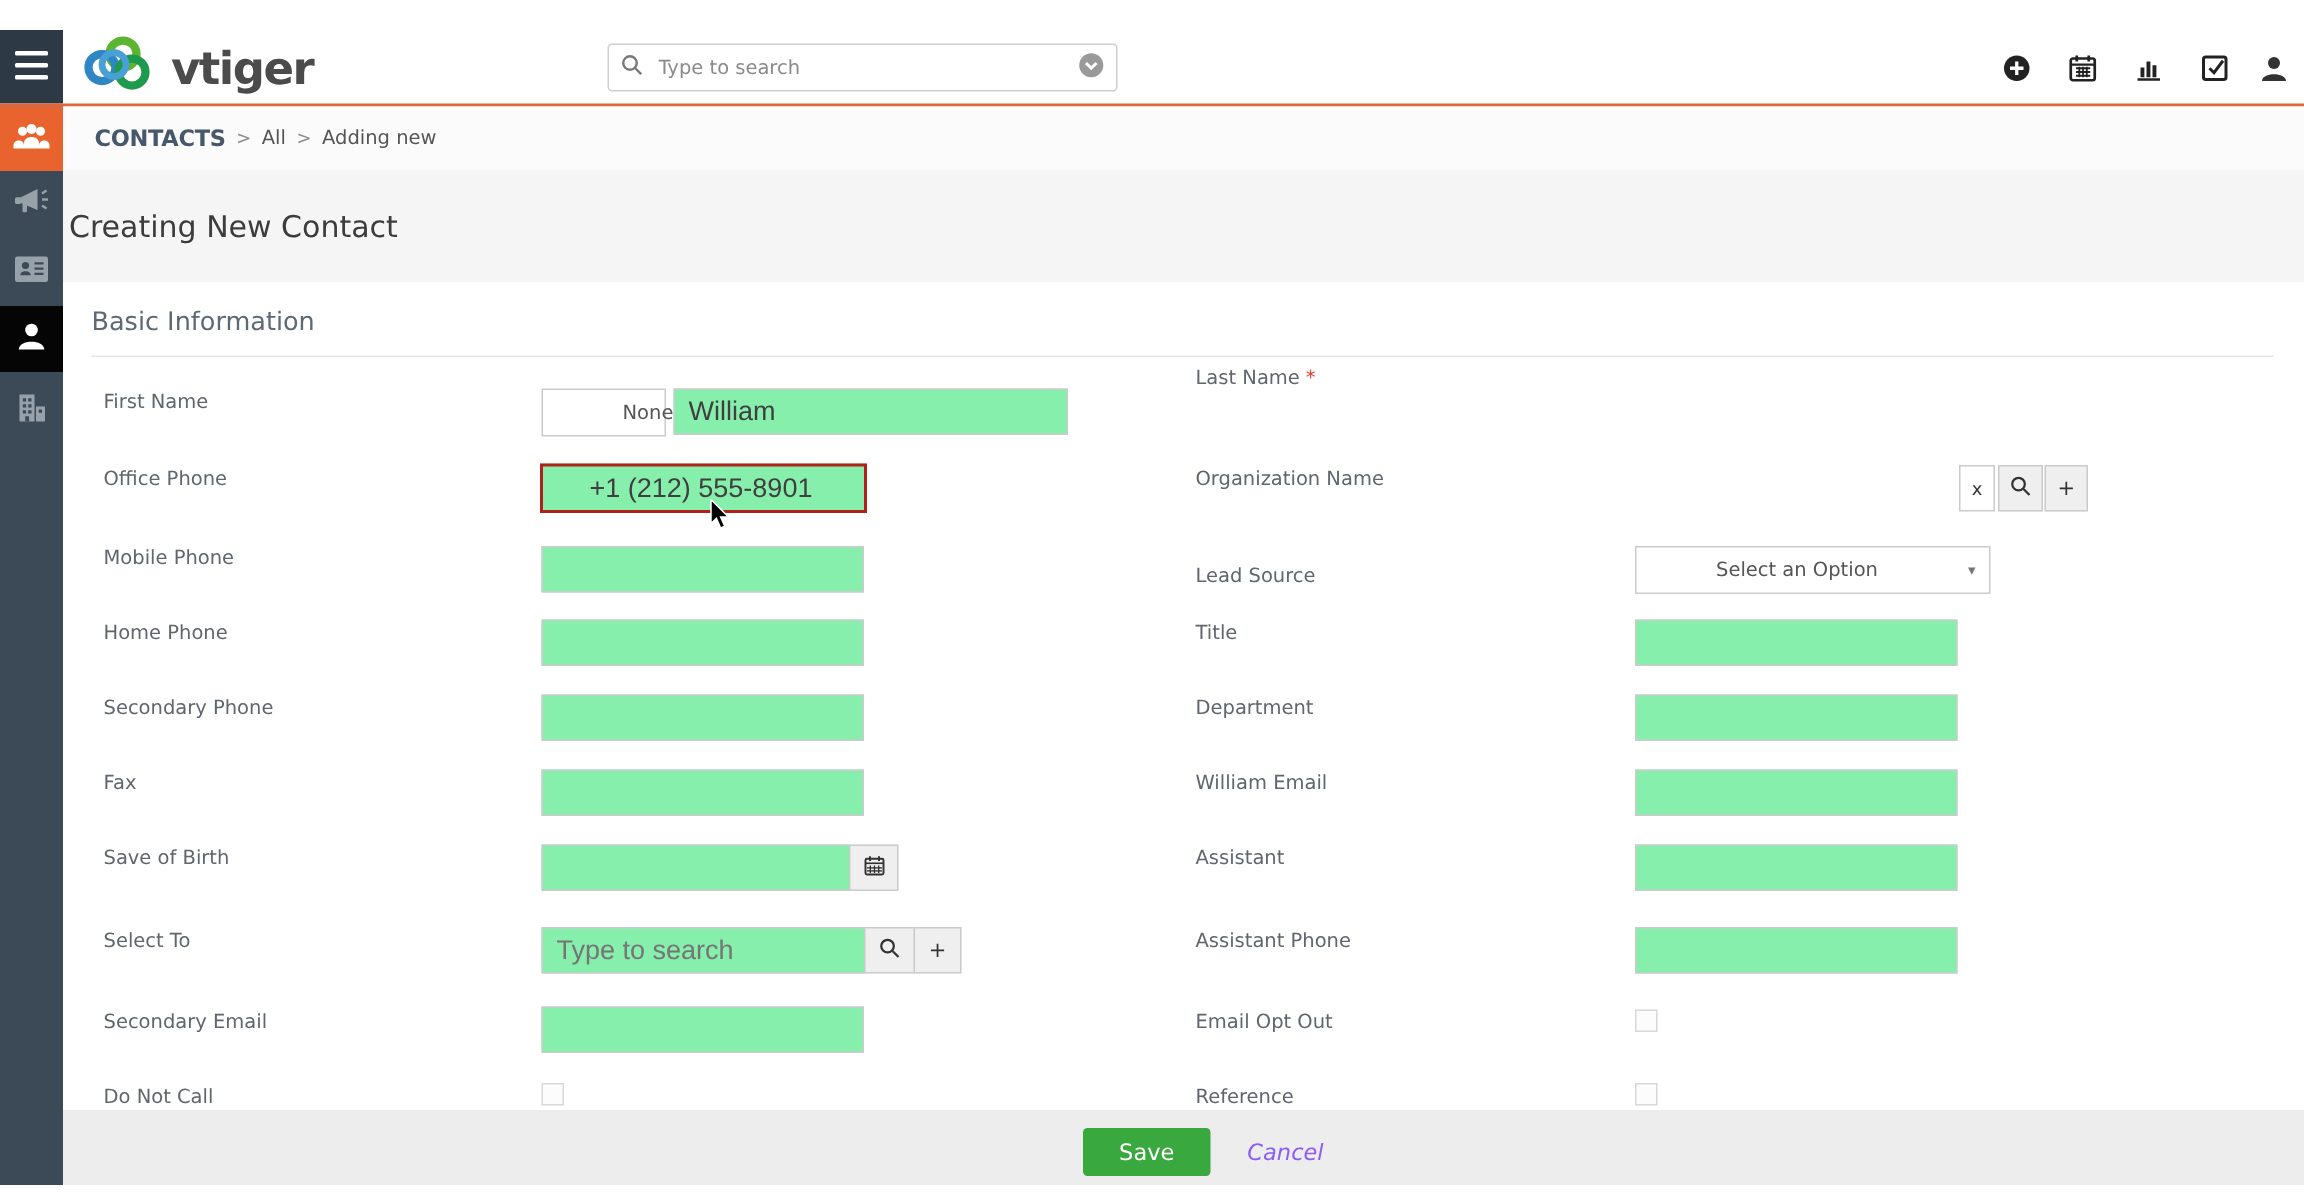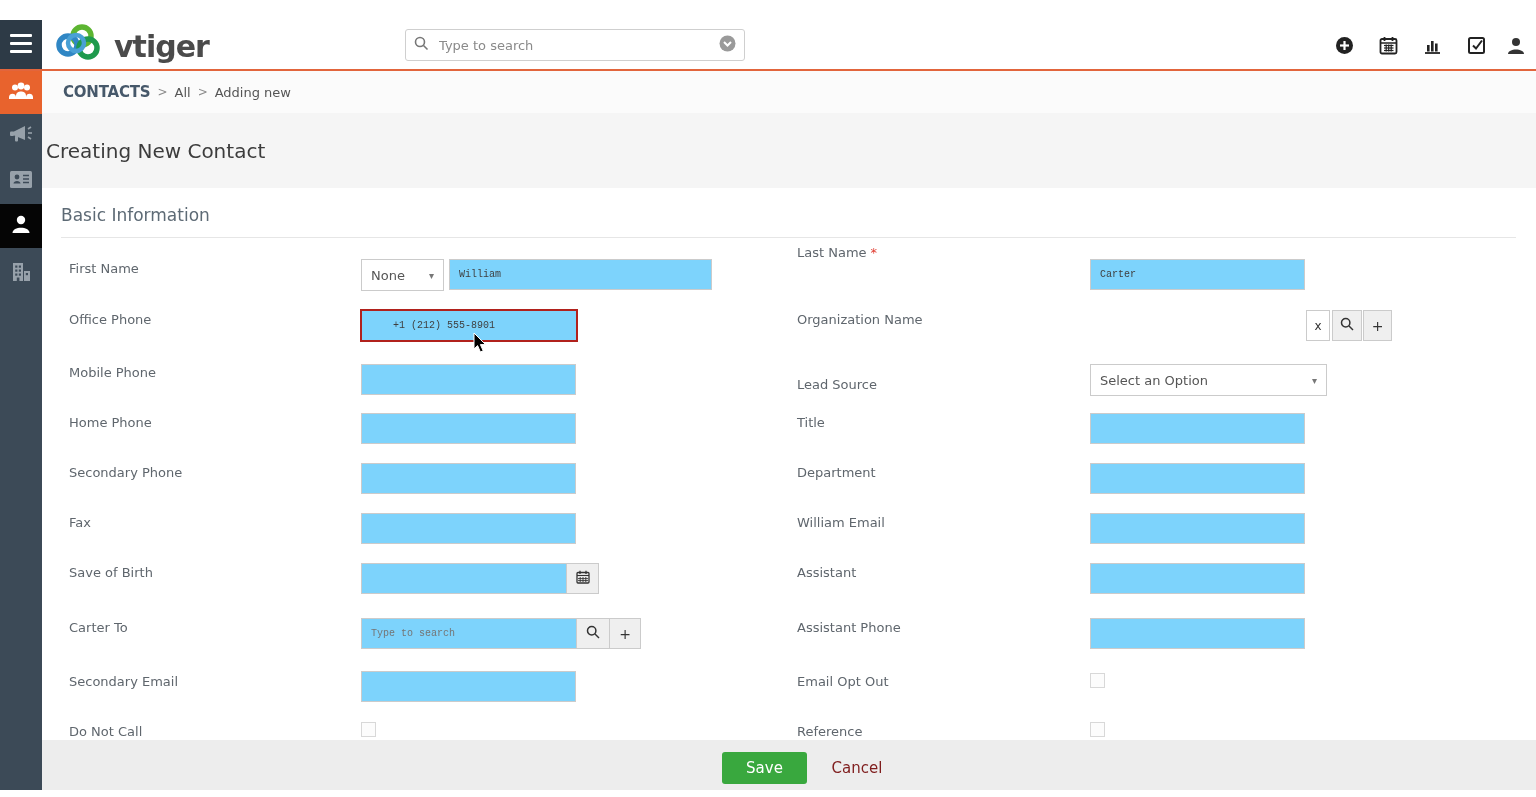--- a/index.html
+++ b/index.html
@@ -34,39 +34,39 @@
   .crumb-module{font-size:15px;font-weight:bold;color:#46586a;margin-left:21px;letter-spacing:-0.2px;}
   .crumb-sep{font-size:12px;color:#8b8b8b;margin:0 7px;}
   .crumb-item{font-size:13px;color:#555;cursor:pointer;}
   .title-band{left:42px;top:113px;width:1494px;height:75px;background:#f5f5f5;}
   .page-title{position:absolute;left:4px;top:26px;font-size:20px;color:#3c3c3c;}
   .content{left:42px;top:188px;width:1494px;height:552px;background:#ffffff;}
   .section-title{position:absolute;left:19px;top:17px;font-size:17px;color:#5d6a75;}
   .section-rule{position:absolute;left:19px;top:49px;width:1455px;height:1px;background:#e6e6e6;}
   
   .lbl{position:absolute;font-size:13px;color:#5f666d;}
-  .inp{position:absolute;border:1px solid #cbcbcb;background:#7dd3fc;font-size:10px;color:#3f3f3f;
-    padding:0 9px;box-sizing:border-box;height:31px;font-family:Liberation Mono, monospace;outline:none;}
+  .inp{position:absolute;border:1px solid #cbcbcb;background:#86efac;font-size:18px;color:#3f3f3f;
+    padding:0 9px;box-sizing:border-box;height:31px;font-family:Liberation Sans, sans-serif;outline:none;}
   .inp.hl{border:2px solid #b1211c;height:33px;padding-left:31px;}
   .sel{position:absolute;border:1px solid #cbcbcb;background:#fff;box-sizing:border-box;height:32px;
     display:flex;align-items:center;justify-content:space-between;padding:0 9px;cursor:pointer;}
-  .sel .sel-txt{font-size:13px;color:#555;}
+  .sel .sel-txt{font-size:13px;color:#555;margin-left:44px;}
   .sel .caret{font-size:10px;color:#777;}
   .sqbtn{position:absolute;border:1px solid #cbcbcb;background:#efefef;box-sizing:border-box;
     display:flex;align-items:center;justify-content:center;cursor:pointer;font-family:inherit;
     font-size:14px;color:#333;padding:0;}
   .sqbtn.white{background:#fff;}
   .chk{position:absolute;width:15px;height:15px;-webkit-appearance:none;appearance:none;
     border:1px solid #d8d8d8;background:#fcfcfc;margin:0;cursor:pointer;}
   
   .footer{left:42px;top:740px;width:1494px;height:50px;background:#ededed;}
   .save-btn{position:absolute;left:680px;top:12px;width:85px;height:32px;background:#39a83e;border:none;
     border-radius:3px;color:#fff;font-size:15px;font-family:inherit;cursor:pointer;}
   .cancel-btn{position:absolute;left:780px;top:12px;width:70px;height:32px;background:transparent;border:none;
-    color:#7f1d1d;font-size:15px;font-family:inherit;cursor:pointer;}
+    color:#8b5cf6;font-size:15px;font-family:inherit;cursor:pointer;font-style:italic;}
   .bottom-strip{left:0;top:790px;width:1536px;height:7px;background:#ffffff;}
   .req{color:#e03c31;margin-left:4px;font-size:13px;}
   .cursor{left:473px;top:333px;width:16px;height:22px;pointer-events:none;z-index:50;}
 </style>
 </head>
 <body>
 
 <div class="abs header"></div>
 
 <div class="abs hamburger">
@@ -261,21 +261,21 @@
           <line x1="1" y1="5.5" x2="13" y2="5.5" stroke="#333" stroke-width="1.1"></line>
           <line x1="4.2" y1="7" x2="4.2" y2="12" stroke="#333" stroke-width="0.9"></line>
           <line x1="7" y1="7" x2="7" y2="12" stroke="#333" stroke-width="0.9"></line>
           <line x1="9.8" y1="7" x2="9.8" y2="12" stroke="#333" stroke-width="0.9"></line>
           <line x1="2" y1="8.6" x2="12" y2="8.6" stroke="#333" stroke-width="0.9"></line>
           <line x1="2" y1="10.6" x2="12" y2="10.6" stroke="#333" stroke-width="0.9"></line>
         </svg>
     </span>
   </button>
 
-  <div class="lbl" style="left:27px;top:432px">Carter To</div>
+  <div class="lbl" style="left:27px;top:432px">Select To</div>
   <input class="inp" style="left: 319px; top: 430px; width: 216px;" placeholder="Type to search">
   <button class="sqbtn" style="left:534px;top:430px;width:34px;height:31px">
     <span>
       <svg width="14" height="14" viewBox="0 0 14 14">
           <circle cx="5.7" cy="5.7" r="4.2" fill="none" stroke="#333" stroke-width="1.5"></circle>
           <line x1="9" y1="9" x2="13" y2="13" stroke="#333" stroke-width="1.5"></line>
         </svg>
     </span>
   </button>
   <button class="sqbtn" style="left:567px;top:430px;width:32px;height:31px">
@@ -284,21 +284,20 @@
 
   <div class="lbl" style="left:27px;top:486px">Secondary Email</div>
   <input class="inp" style="left: 319px; top: 483px; width: 215px;">
 
   <div class="lbl" style="left:27px;top:536px">Do Not Call</div>
   <input type="checkbox" class="chk" style="left: 319px; top: 534px;">
 
   <div class="lbl" style="left:755px;top:57px">
     <span>Last Name</span><span class="req">*</span>
   </div>
-  <input class="inp" style="left: 1048px; top: 71px; width: 215px;" value="Carter">
 
   <div class="lbl" style="left:755px;top:124px">Organization Name</div>
   <button class="sqbtn white" style="left:1264px;top:122px;width:24px;height:31px;font-size:12px">
     <span>x</span>
   </button>
   <button class="sqbtn" style="left:1290px;top:122px;width:30px;height:31px">
     <span>
       <svg width="14" height="14" viewBox="0 0 14 14">
           <circle cx="5.7" cy="5.7" r="4.2" fill="none" stroke="#333" stroke-width="1.5"></circle>
           <line x1="9" y1="9" x2="13" y2="13" stroke="#333" stroke-width="1.5"></line>

